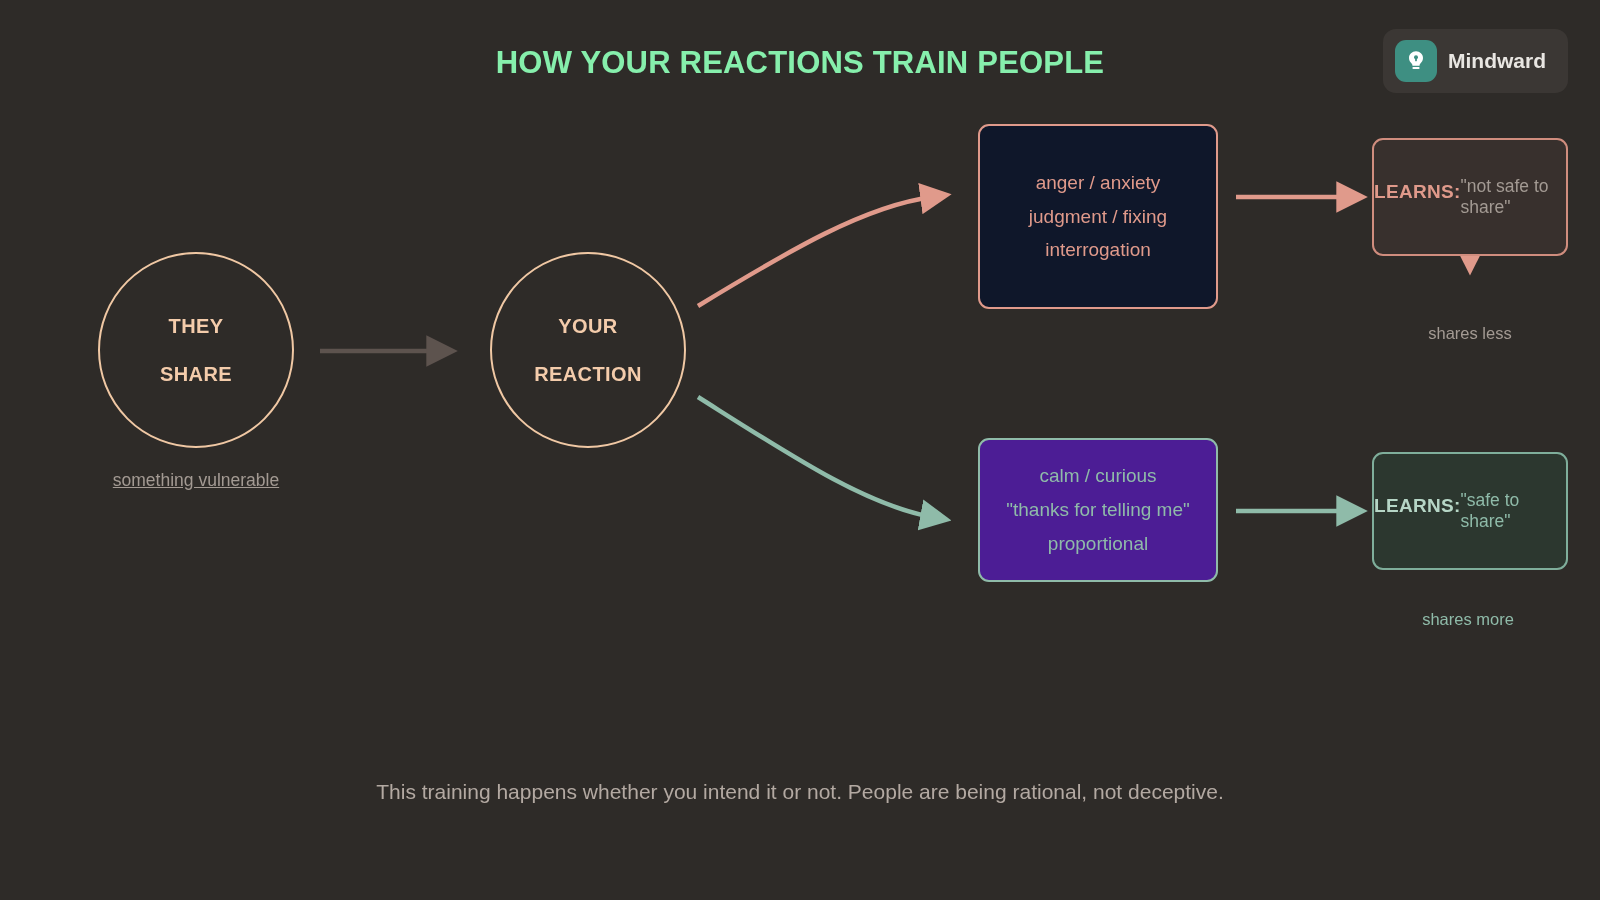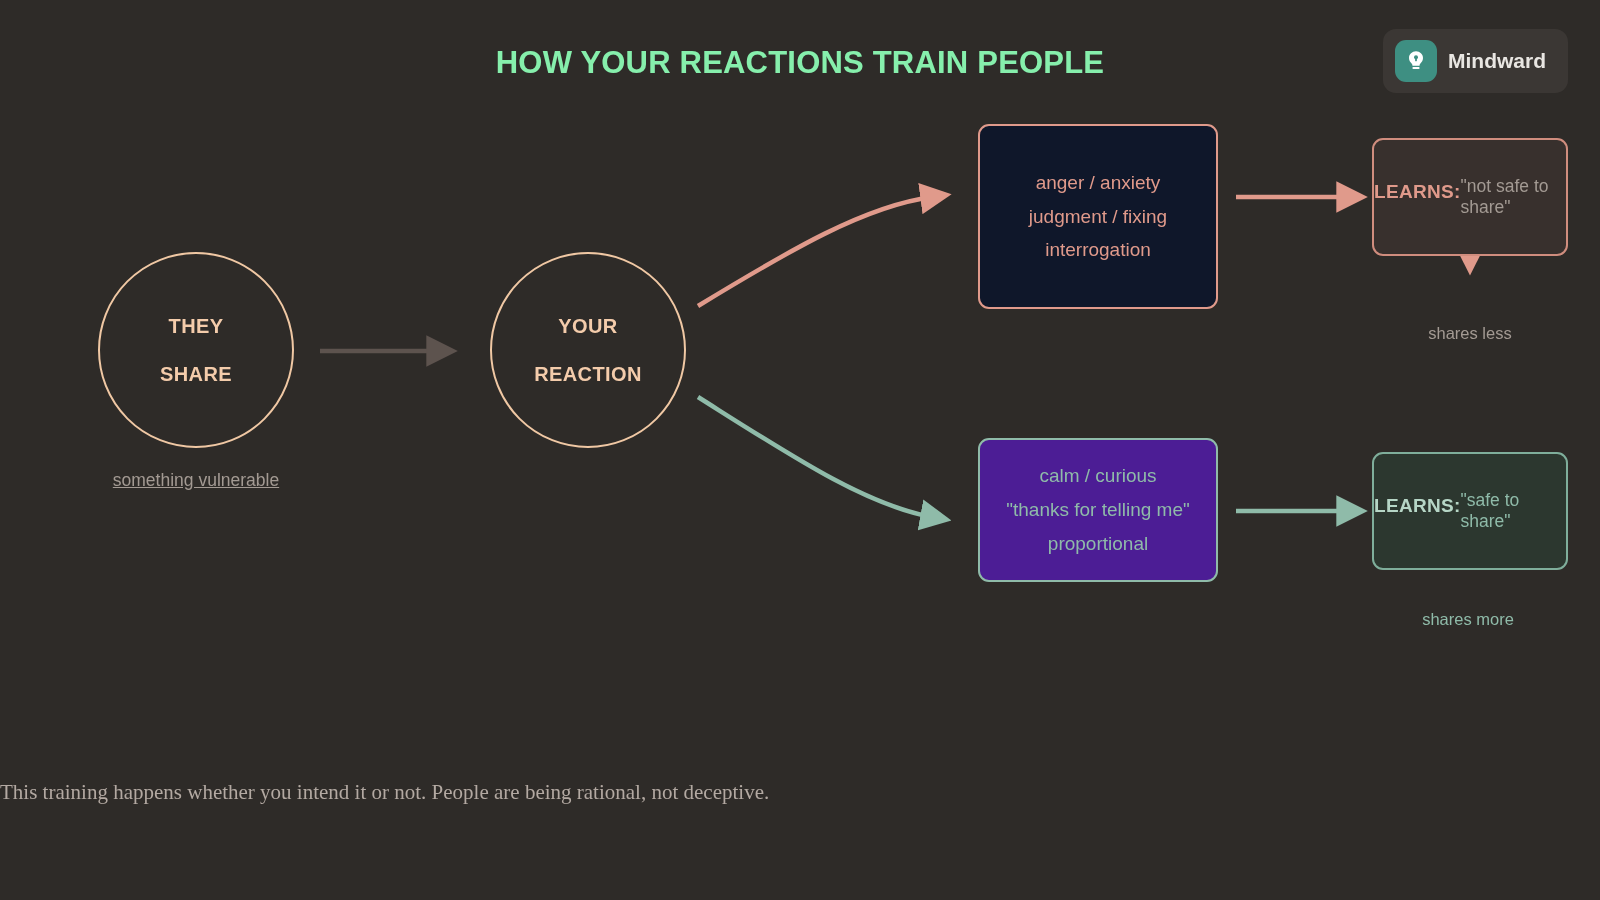--- a/index.html
+++ b/index.html
@@ -90,21 +90,21 @@
 
   .outcome {
     position:absolute; width:200px; text-align:center; font-size:16.5px;
   }
   #outcome-less { left:1370px; top:286px; color:#a39a93;margin-top:38px; }
   #outcome-more { left:1368px; top:570px; color:#8fbba9;margin-top:40px; }
 
   
   #footer {
     position:absolute; left:0; top:780px; width:1600px;
-    text-align:left; font-size:21px; color:#b3a9a2;font-family:Liberation Serif, serif;
+    text-align:center; font-size:21px; color:#b3a9a2;
   }
 </style>
 </head>
 <body>
 
 <div id="stage">
 
   <div id="title">HOW YOUR REACTIONS TRAIN PEOPLE</div>
 
   <div id="logo-badge">

